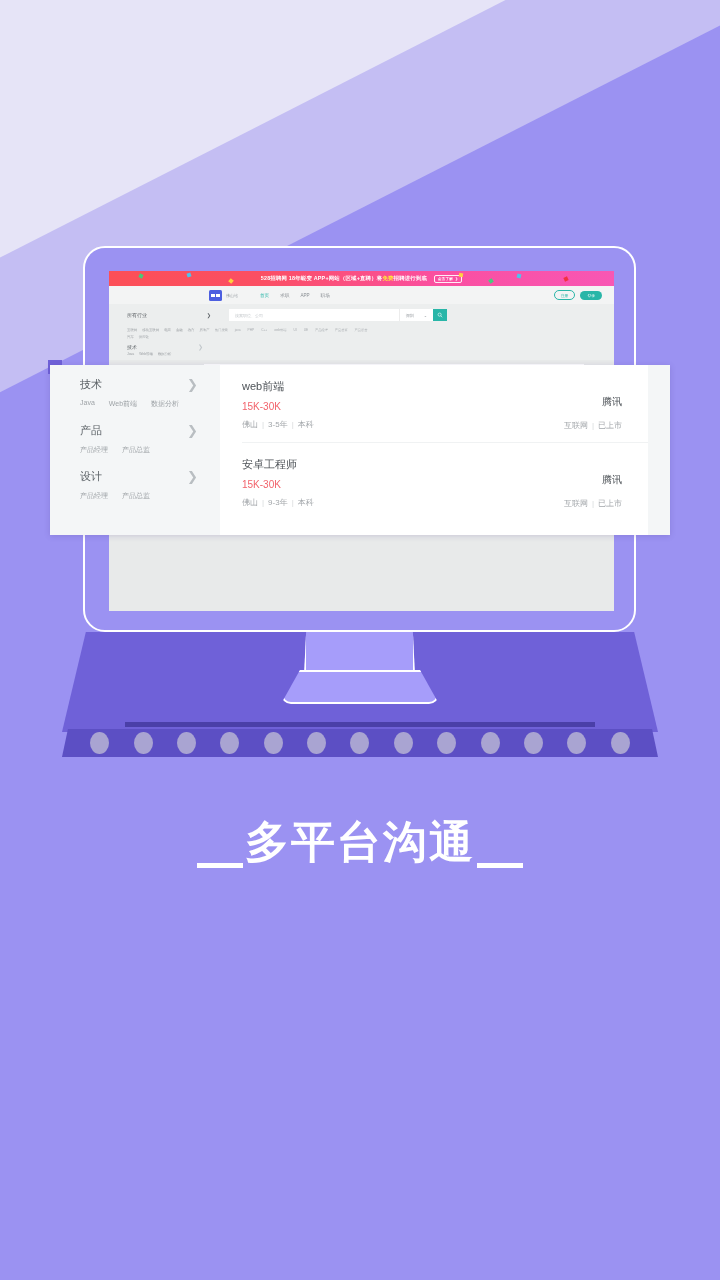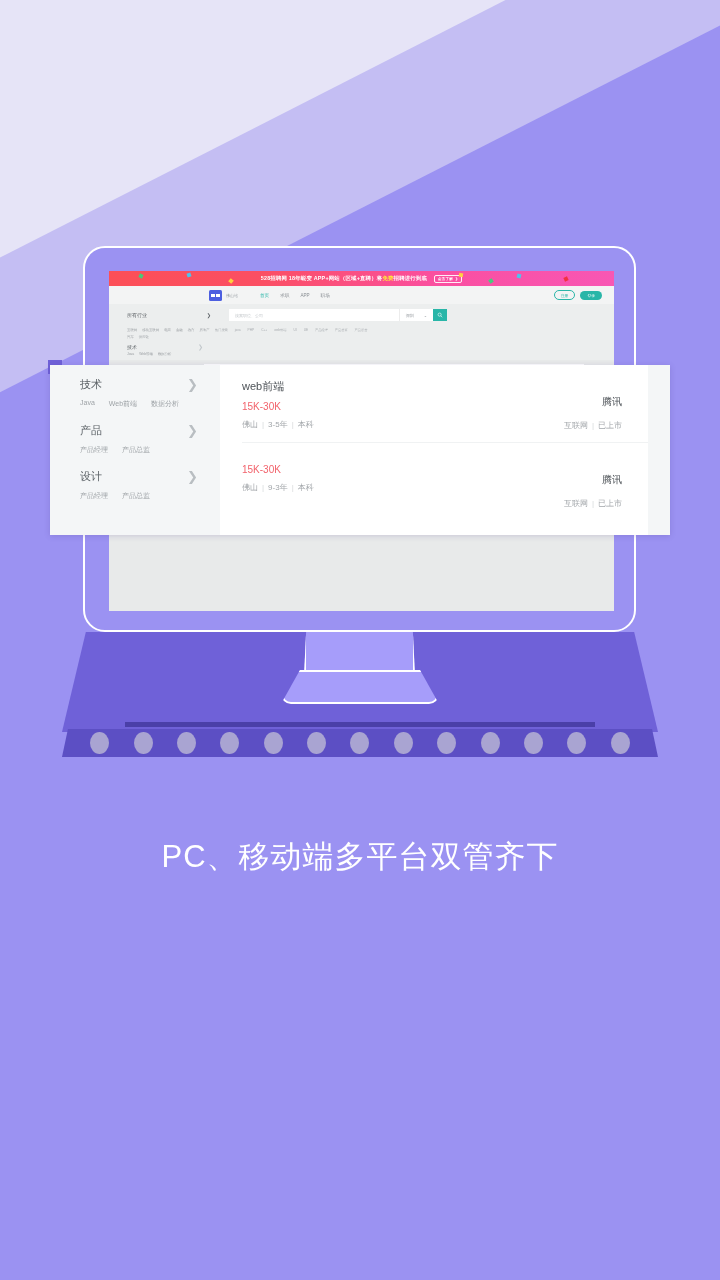--- a/index.html
+++ b/index.html
@@ -327,27 +327,32 @@
 
     <div class="ov-main">
       <div class="jobcard">
         <div class="jc-title">web前端</div>
         <div class="jc-sal">15K-30K</div>
         <div class="jc-meta"><span>佛山</span><i>|</i><span>3-5年</span><i>|</i><span>本科</span></div>
         <div class="jc-co">腾讯</div>
         <div class="jc-ci"><span>互联网</span><i>|</i><span>已上市</span></div>
       </div>
       <div class="jobcard">
+        <div class="jc-title">安卓工程师</div>
         <div class="jc-sal">15K-30K</div>
         <div class="jc-meta"><span>佛山</span><i>|</i><span>9-3年</span><i>|</i><span>本科</span></div>
         <div class="jc-co">腾讯</div>
         <div class="jc-ci"><span>互联网</span><i>|</i><span>已上市</span></div>
       </div>
     </div>
 
     <div class="ov-gutter"></div>
   </div>
 
   <div class="caption">
-    <div class="cap-sub">PC、移动端多平台双管齐下</div>
+    <div class="cap-title">
+      <span class="cap-rule l"></span>
+      <span>多平台沟通</span>
+      <span class="cap-rule r"></span>
+    </div>
   </div>
 
 </div>
 
 </body></html>

